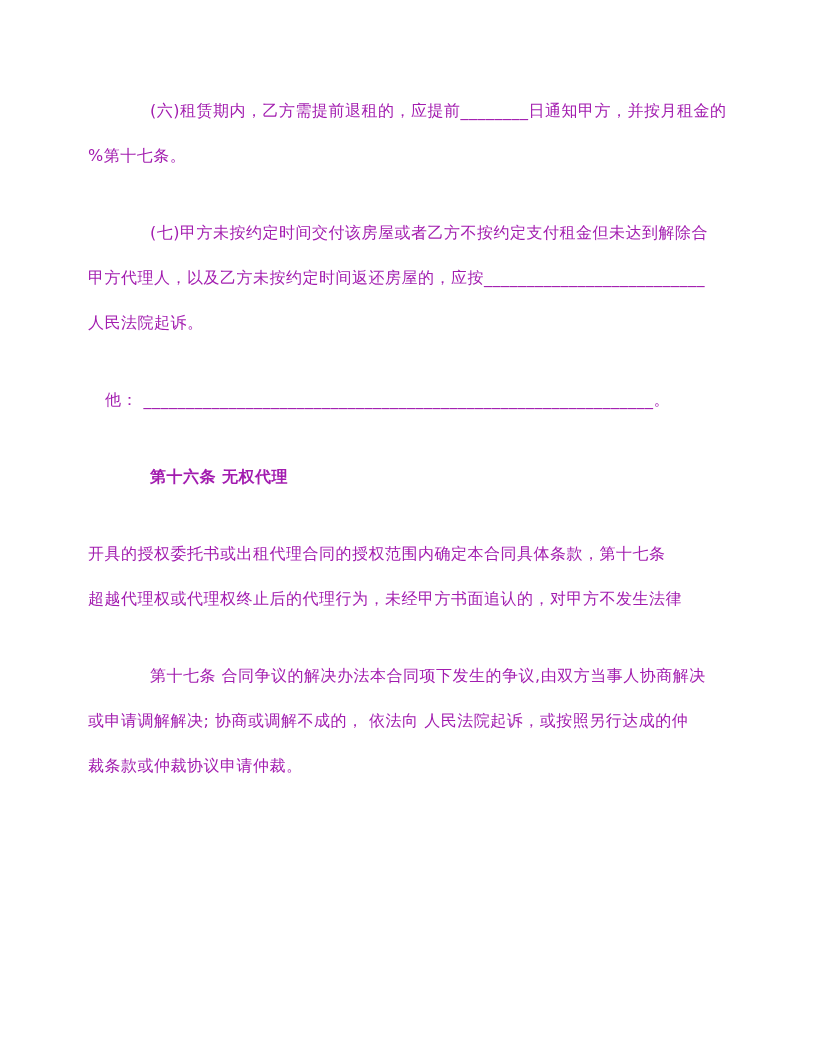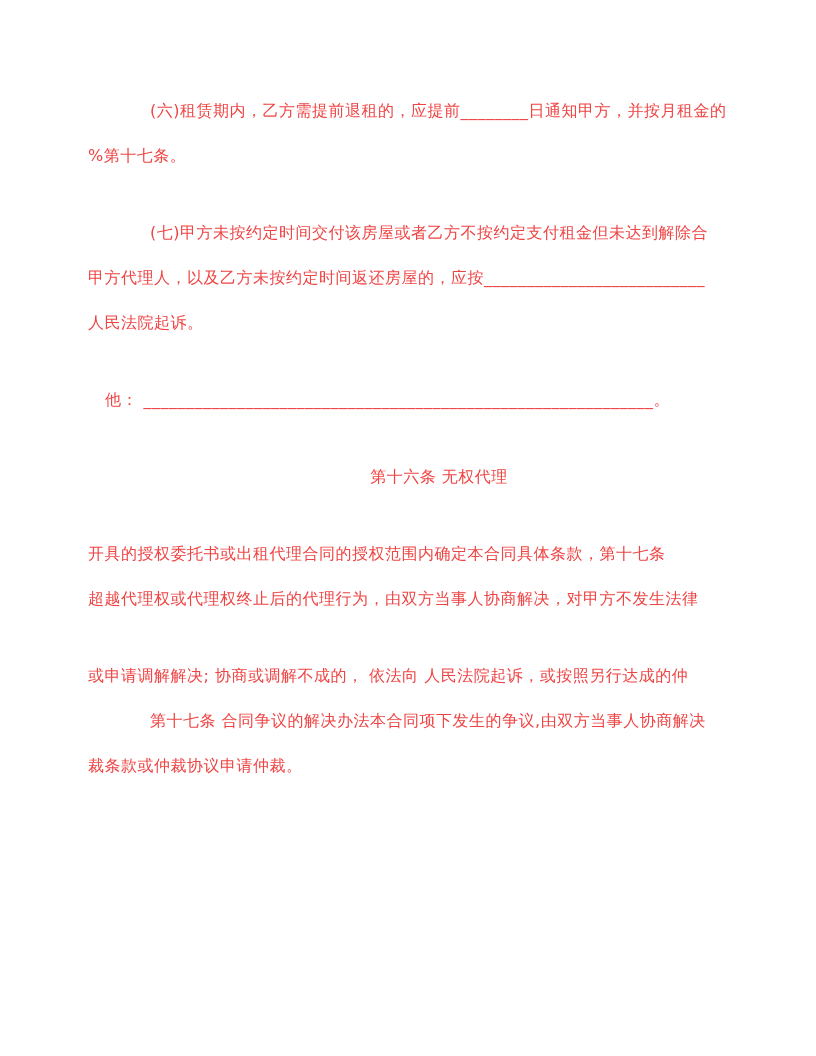--- a/index.html
+++ b/index.html
@@ -10,42 +10,41 @@
   .page {
     position: relative;
     width: 816px;
     height: 1056px;
     margin: 0 auto;
     background: #ffffff;
     box-sizing: border-box;
     padding: 88px 88px 0 88px;
     font-family: "DejaVu Sans", sans-serif;
     font-size: 16px;
-    color: #ef4444;
+    color: #a21caf;
     letter-spacing: 0.5px;
     overflow: hidden;
   }
   .para {
     margin: 0 0 32px 0;
     padding: 0;
   }
   .line {
     display: block;
     line-height: 45px;
     white-space: pre;
   }
   .line.indent {
     padding-left: 62px;
   }
   .line.offset-sm {
     padding-left: 17px;
   }
   .heading-line {
-    font-weight: normal; 
-    text-align: center;
+    font-weight: bold; 
   }
 </style>
 </head>
 <body>
 
 <div class="page">
 
   <p class="para">
     <span class="line indent">(六)租赁期内，乙方需提前退租的，应提前________日通知甲方，并按月租金的</span>
     <span class="line">%第十七条。</span>
@@ -60,22 +59,22 @@
   <p class="para">
     <span class="line offset-sm">他： ____________________________________________________________。</span>
   </p>
 
   <p class="para">
     <span class="line indent heading-line">第十六条 无权代理</span>
   </p>
 
   <p class="para">
     <span class="line">开具的授权委托书或出租代理合同的授权范围内确定本合同具体条款，第十七条</span>
-    <span class="line">超越代理权或代理权终止后的代理行为，由双方当事人协商解决，对甲方不发生法律</span>
+    <span class="line">超越代理权或代理权终止后的代理行为，未经甲方书面追认的，对甲方不发生法律</span>
   </p>
 
   <p class="para">
+    <span class="line indent">第十七条 合同争议的解决办法本合同项下发生的争议,由双方当事人协商解决</span>
     <span class="line">或申请调解解决; 协商或调解不成的， 依法向 人民法院起诉，或按照另行达成的仲</span>
-    <span class="line indent">第十七条 合同争议的解决办法本合同项下发生的争议,由双方当事人协商解决</span>
     <span class="line">裁条款或仲裁协议申请仲裁。</span>
   </p>
 
 </div>
 
 </body></html>

